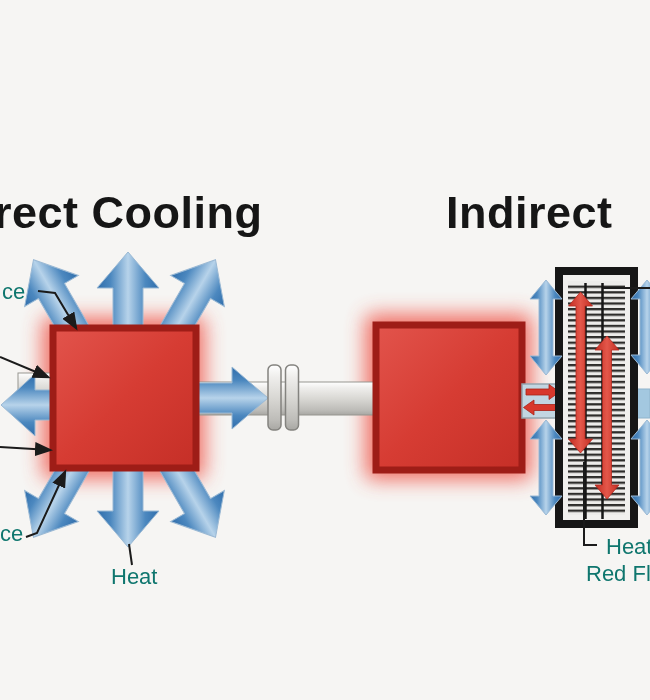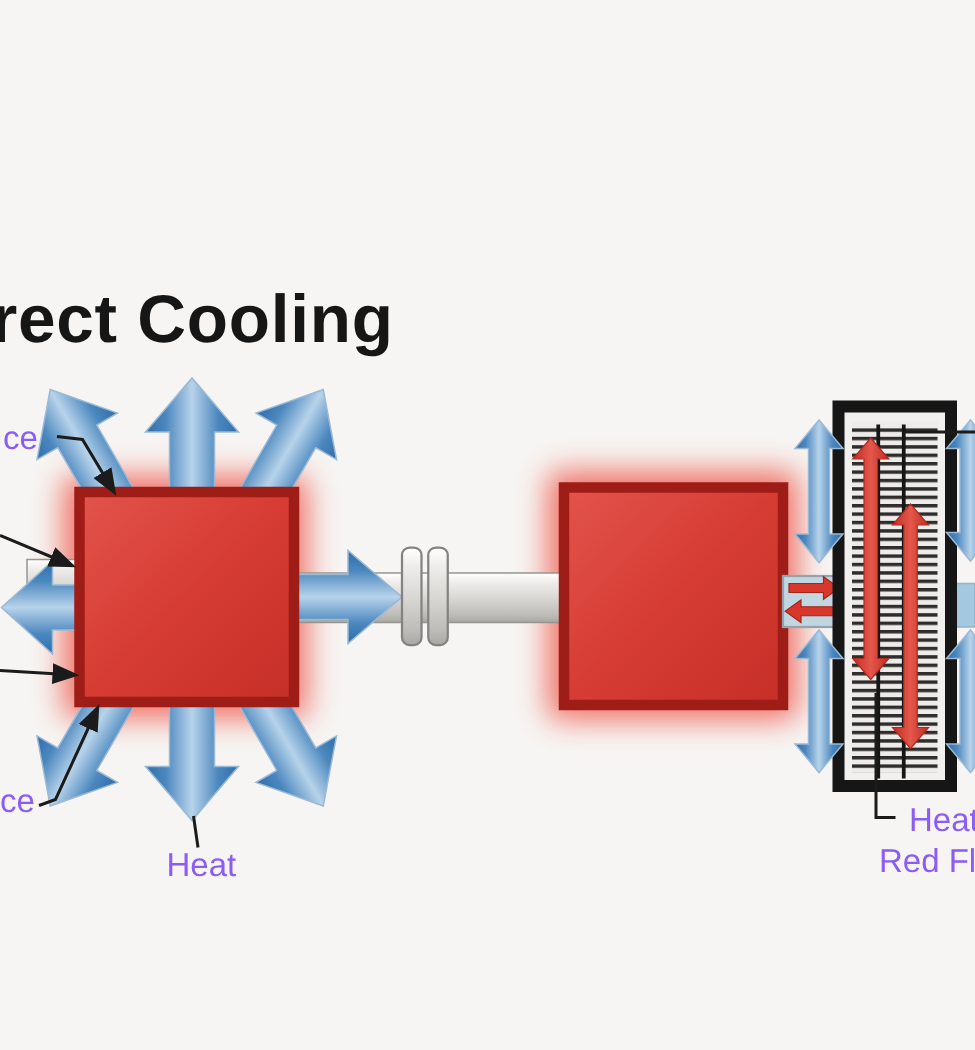--- a/index.html
+++ b/index.html
@@ -8,21 +8,21 @@
   .stage{
     position:relative; width:650px; height:700px;
     background:var(--bg); overflow:hidden;
   }
   .stage svg{ position:absolute; inset:0; }
   .title{
     position:absolute; font-weight:bold; font-size:45px; line-height:1;
     color:#161616; letter-spacing:0.5px; white-space:nowrap;
   }
   .lbl{
-    position:absolute; font-size:22px; line-height:1; color:#8b5cf6;
+    position:absolute; font-size:22px; line-height:1; color:#0f766e;
     white-space:nowrap;
   }
 </style>
 </head>
 <body>
 
 <div class="stage">
 
   <svg width="650" height="700" viewBox="0 0 650 700">
     <defs>
@@ -130,20 +130,21 @@
       <line x1="0" y1="357" x2="48" y2="377" marker-end="url(#ah)"></line>
       <line x1="0" y1="447" x2="50" y2="450" marker-end="url(#ah)"></line>
       <polyline points="26,537 37,533 65,472" marker-end="url(#ah)"></polyline>
       <line x1="129" y1="544" x2="132" y2="565"></line>
       <line x1="603" y1="288" x2="650" y2="288"></line>
       <polyline points="584,462 584,545 597,545"></polyline>
     </g>
   </svg>
 
   <div class="title" style="left:-6px; top:190px;">rect Cooling</div>
+  <div class="title" style="left:446px; top:190px;">Indirect</div>
 
   <div class="lbl" style="left:2px; top:281px;">ce</div>
   <div class="lbl" style="left:0px; top:523px;">ce</div>
   <div class="lbl" style="left:111px; top:566px;">Heat</div>
 
   <div class="lbl" style="left:606px; top:536px;">Heat</div>
   <div class="lbl" style="left:586px; top:563px;">Red Flu</div>
 
 </div>
 

